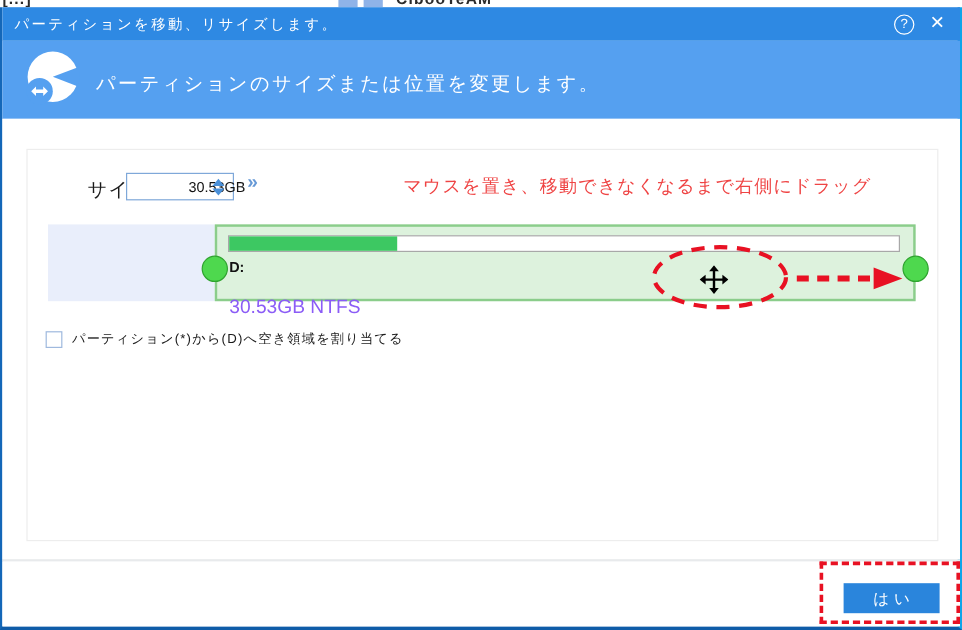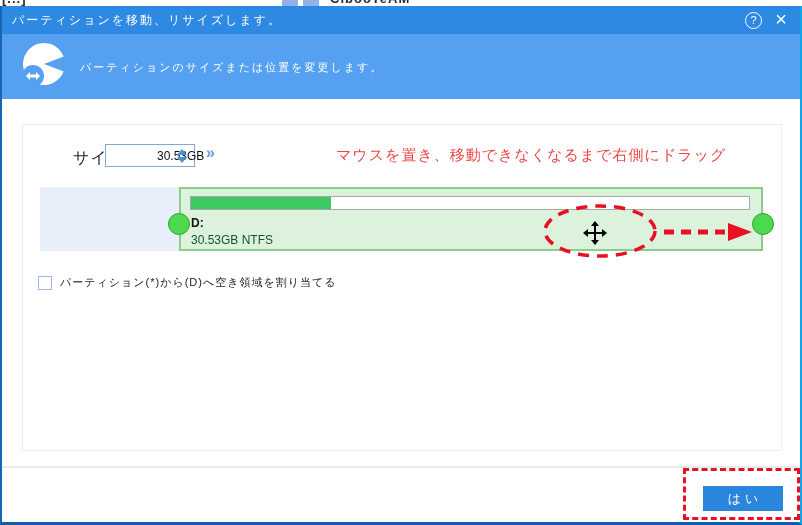--- a/index.html
+++ b/index.html
@@ -48,21 +48,21 @@
     color:#fff; font-size:20px; line-height:24px; text-align:center; cursor:pointer;
     font-weight:normal;
   }
   .subheader {
     position:absolute; left:0; top:28px; width:798px; height:65px;
     background:#55a0f0; color:#fff;
   }
   .subheader-icon { position:absolute; left:18px; top:7px; }
   .subheader-text {
     position:absolute; left:78px; top:26px;
-    font-size:11px; letter-spacing:2px;font-family:Liberation Mono, monospace;
+    font-size:16px; letter-spacing:2px;font-family:Liberation Mono, monospace;
   }
 
   .body { position:absolute; left:0; top:93px; width:798px; height:367px; background:#fff; }
   .panel {
     position:absolute; left:20px; top:25px; width:760px; height:327px;
     border:1px solid #ededed; background:#fff;
   }
 
   
   .size-label { position:absolute; left:71px; top:49px; font-size:16px; color:#1a1a1a; letter-spacing:1px; }
@@ -90,21 +90,21 @@
   .part-box {
     position:absolute; left:177px; top:88px; width:584px; height:64px;
     background:#ddf2dd; border:2px solid #8bcd8b; cursor:move;
   }
   .usage-bar {
     position:absolute; left:9px; top:7px; width:560px; height:14px;
     background:#fff; border:1px solid #a8a8a8;
   }
   .usage-fill { height:100%; background:#3dc862; }
   .drive-label { position:absolute; left:10px; top:27px; font-size:12px; font-weight:bold; color:#111; }
-  .drive-info  { position:absolute; left:10px; top:44px; font-size:12px; color:#14532d; }
+  .drive-info  { position:absolute; left:10px; top:59px; font-size:16px; color:#8b5cf6; }
   .handle {
     position:absolute; width:22px; height:22px; border-radius:50%;
     background:#4ed84e; border:1px solid #2fa32f; cursor:ew-resize;
   }
   .handle-left  { left:166px; top:114px; }
   .handle-right { left:750px; top:114px; }
 
   .move-cursor { position:absolute; left:581px; top:122px; }
   .ellipse-annot { position:absolute; left:538px; top:104px; pointer-events:none; }
   .arrow-annot { position:absolute; left:660px; top:122px; pointer-events:none; }

